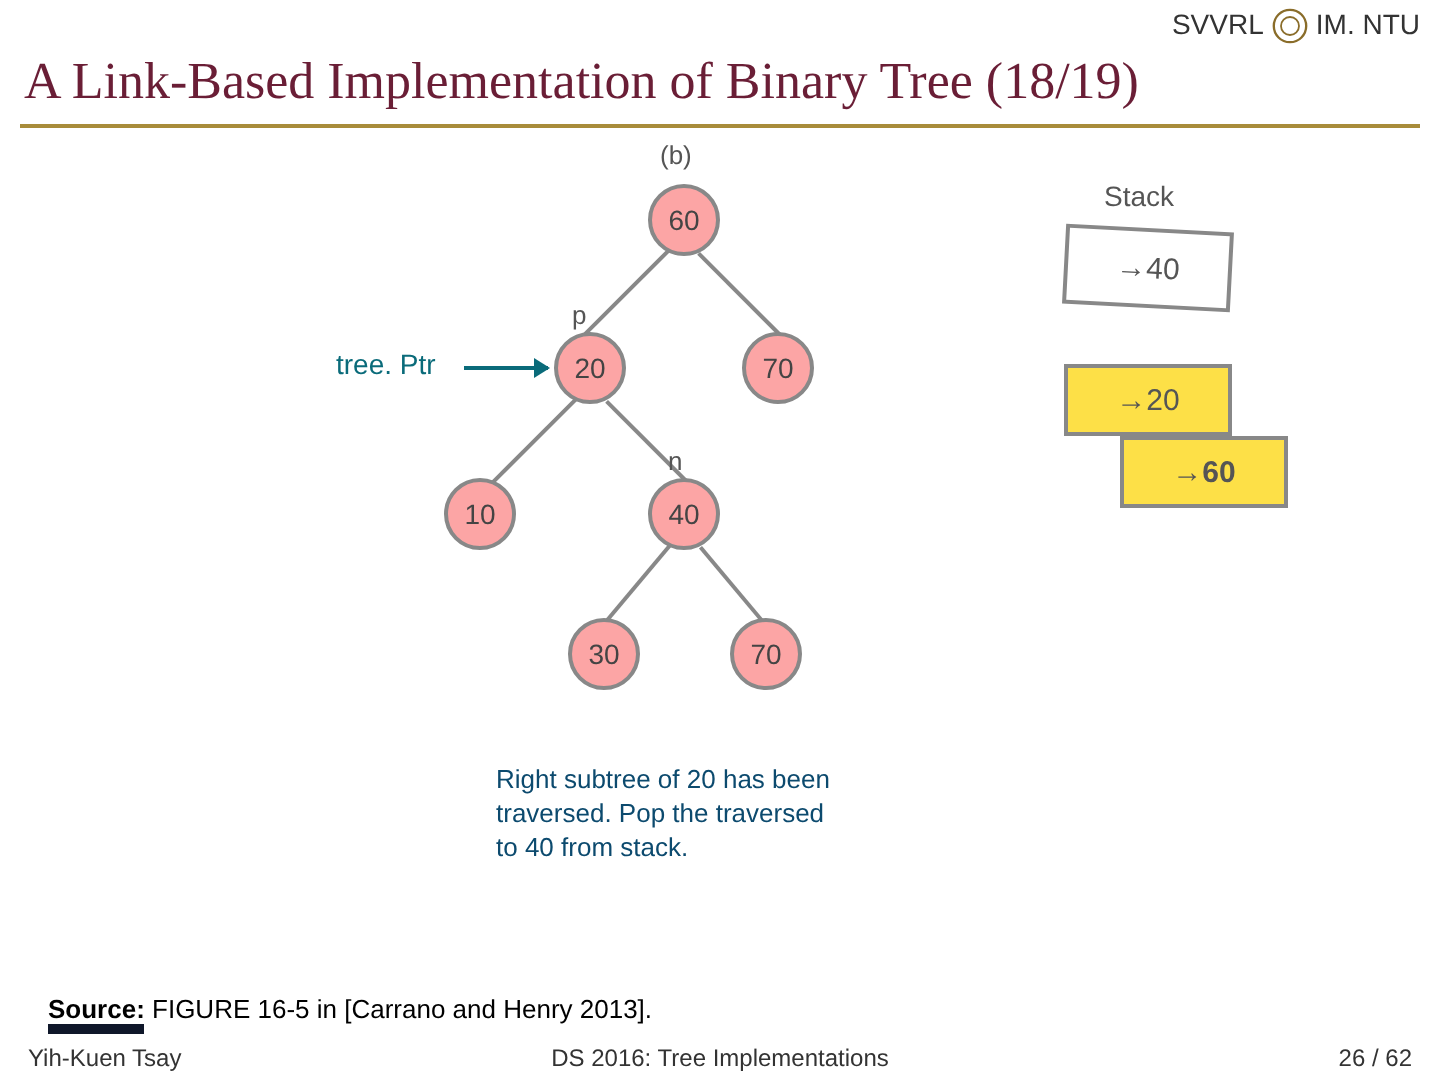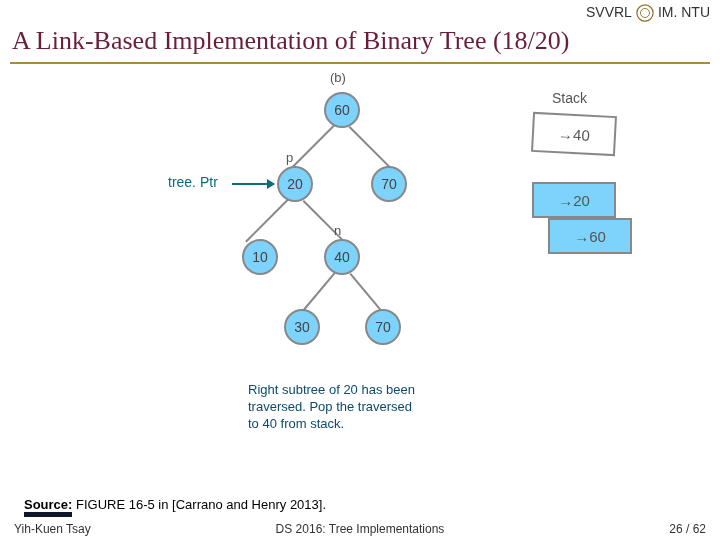--- a/index.html
+++ b/index.html
@@ -47,21 +47,21 @@
     position: absolute;
     font-size: 13px;
     color: #555;
   }
   .node {
     position: absolute;
     width: 36px;
     height: 36px;
     border: 2px solid #888;
     border-radius: 50%;
-    background: #7dd3fc;
+    background: #fca5a5;
     display: flex;
     align-items: center;
     justify-content: center;
     font-size: 14px;
     color: #444;
   }
   .edge {
     position: absolute;
     background: #888;
     height: 2px;
@@ -113,21 +113,21 @@
   .stack-cell {
     position: absolute;
     width: 84px;
     height: 36px;
     border: 2px solid #888;
     display: flex;
     align-items: center;
     justify-content: center;
     font-size: 15px;
     color: #555;
-    background: #7dd3fc;
+    background: #fde047;
   }
   .caption {
     position: absolute;
     font-size: 13px;
     color: #0c4a6e;
     text-align: left;
     line-height: 1.3;
   }
   .source-line {
     position: absolute;
@@ -160,21 +160,21 @@
   <span>SVVRL</span>
   <span class="logo">
     <svg viewBox="0 0 20 20">
         <circle cx="10" cy="10" r="9" fill="none" stroke="#8a6d2a" stroke-width="1.3"></circle>
         <circle cx="10" cy="10" r="5" fill="none" stroke="#8a6d2a" stroke-width="1"></circle>
       </svg>
   </span>
   <span>IM. NTU</span>
 </div>
 
-<div class="title">A Link-Based Implementation of Binary Tree (18/20)</div>
+<div class="title">A Link-Based Implementation of Binary Tree (18/19)</div>
 <div class="underline"></div>
 
 <div class="figure-area">
 
   <span class="fig-label" style="left:330px; top:6px;">(b)</span>
 
   <div class="edge" style="left:335px; top:62px; width:60px; transform:rotate(135deg);"></div>
   <div class="edge" style="left:350px; top:62px; width:60px; transform:rotate(45deg);"></div>
   <div class="edge" style="left:289px; top:136px; width:60px; transform:rotate(135deg);"></div>
   <div class="edge" style="left:304px; top:136px; width:60px; transform:rotate(45deg);"></div>
@@ -183,21 +183,21 @@
 
   <div class="node" style="left:324px; top:28px;">
       <span>60</span>
     </div>
   <div class="node" style="left:277px; top:102px;">
       <span>20</span>
     </div>
   <div class="node" style="left:371px; top:102px;">
       <span>70</span>
     </div>
-  <div class="node" style="left:242px; top:175px;">
+  <div class="node" style="left:222px; top:175px;">
       <span>10</span>
     </div>
   <div class="node" style="left:324px; top:175px;">
       <span>40</span>
     </div>
   <div class="node" style="left:284px; top:245px;">
       <span>30</span>
     </div>
   <div class="node" style="left:365px; top:245px;">
       <span>70</span>
@@ -209,21 +209,21 @@
   <span class="treeptr-label" style="left:168px; top:110px;">tree. Ptr</span>
   <div class="treeptr-arrow" style="left:232px; top:119px; width:42px;"></div>
 
   <span class="stack-label" style="left:552px; top:26px;">Stack</span>
   <div class="stack-top" style="left:532px; top:50px;">
       <span>→40</span>
     </div>
   <div class="stack-cell" style="left:532px; top:118px;">
       <span>→20</span>
     </div>
-  <div class="stack-cell" style="left:548px; top:154px;">
+  <div class="stack-cell" style="left:560px; top:154px;font-weight:bold;">
       <span>→60</span>
     </div>
 
   <div class="caption" style="left:248px; top:318px;">
     <span>Right subtree of 20 has been</span><br>
     <span>traversed. Pop the traversed</span><br>
     <span>to 40 from stack.</span>
   </div>
 </div>
 

